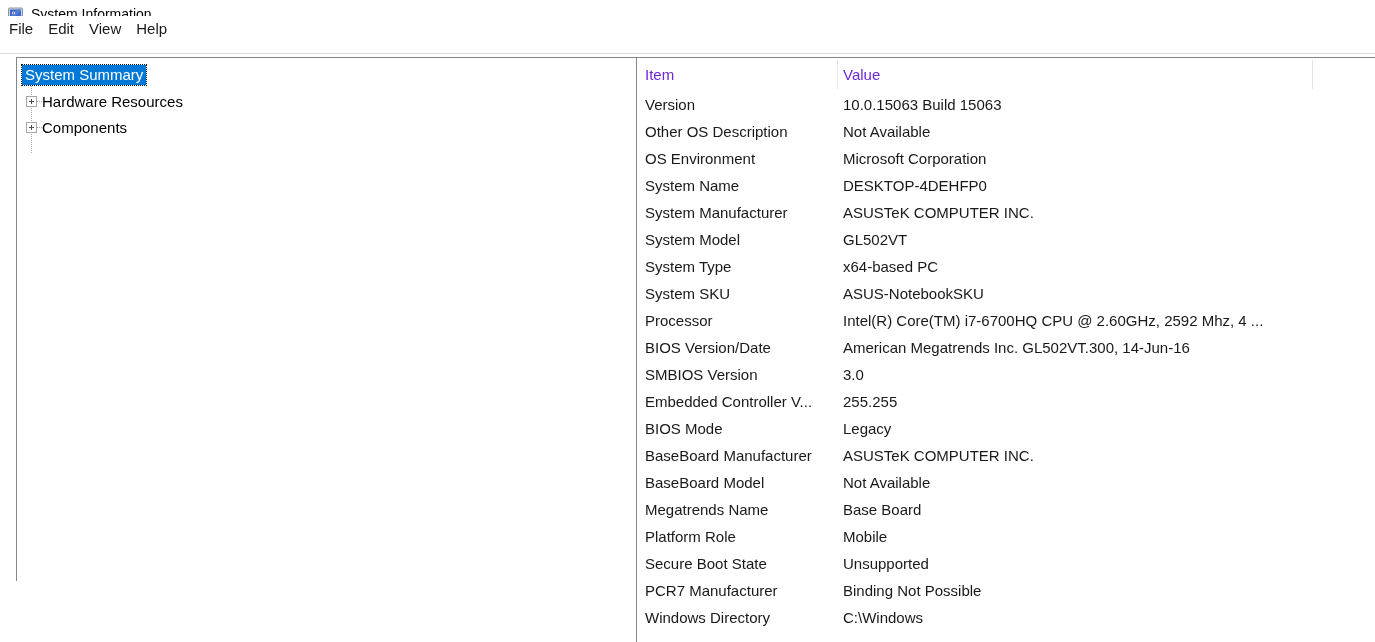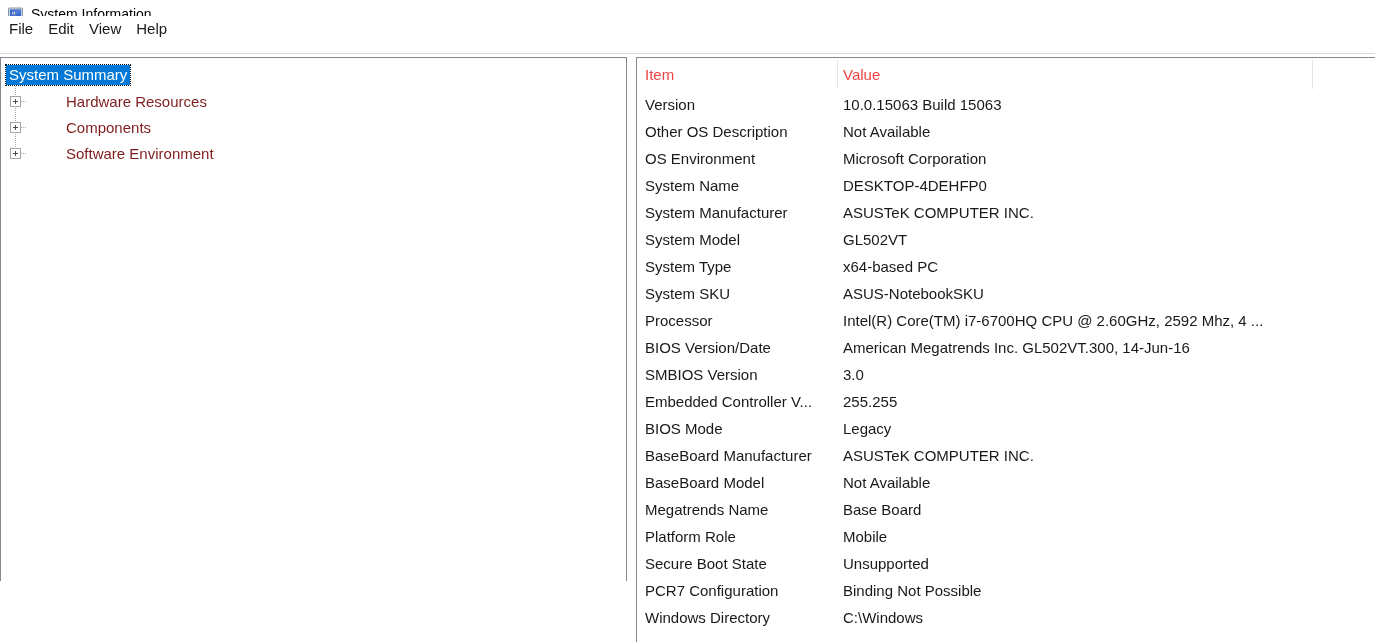--- a/index.html
+++ b/index.html
@@ -12,40 +12,40 @@
   .app-icon { width:16px; height:16px; margin-left:8px; margin-top:1px; flex:0 0 auto; }
   .title-text { margin-left:7px; font-size:14px; color:#000000; }
 
   
   .menubar { position:absolute; left:0; top:16px; width:1375px; height:25px; background:#ffffff;
              display:flex; align-items:center; padding-left:9px; }
   .menu-item { font-size:15px; color:#1a1a1a; margin-right:15px; cursor:default; }
   .menubar-separator { position:absolute; left:0; top:53px; width:1375px; height:1px; background:#d9d9d9; }
 
   
-  .tree-pane { position:absolute; left:0; top:57px; width:627px; height:524px;
+  .tree-pane { position:absolute; left:16px; top:57px; width:627px; height:524px;
                background:#ffffff; border:1px solid #828790; border-bottom:none; }
   .tree { position:relative; padding-top:4px; font-size:15px; }
   .tree-connector { position:absolute; left:14px; top:28px; height:67px; width:0;
                     border-left:1px dotted #a8a8a8; }
   .tree-row { height:26px; display:flex; align-items:center; position:relative; }
   .tree-selected-label { margin-left:5px; padding:1px 3px 2px 3px; background:#0078d7; color:#ffffff;
                          outline:1px dotted #0d1117; }
   .expand-box { width:11px; height:11px; margin-left:9px; border:1px solid #a6a6a6; background:#ffffff;
                 position:relative; flex:0 0 auto; }
   .expand-box::before { content:""; position:absolute; left:2px; top:4px; width:5px; height:1px; background:#4d4d4d; }
   .expand-box::after  { content:""; position:absolute; left:4px; top:2px; width:1px; height:5px; background:#4d4d4d; }
   .tree-stub { width:5px; border-top:1px dotted #a8a8a8; flex:0 0 auto; }
-  .tree-label { padding-left:0px; color:#7f1d1d;margin-left:40px; }
+  .tree-label { padding-left:0px; color:#000000; }
 
   
   .details-pane { position:absolute; left:636px; top:57px; width:739px; height:585px;
                   background:#ffffff; border-top:1px solid #828790; border-left:1px solid #828790; }
   .lv-header { position:relative; height:33px; }
-  .lv-header .col-label { position:absolute; top:8px; font-size:15px; color:#ef4444; }
+  .lv-header .col-label { position:absolute; top:8px; font-size:15px; color:#6d28d9; }
   .col-item-label  { left:8px; }
   .col-value-label { left:206px; }
   .col-sep { position:absolute; top:2px; width:1px; height:29px; background:#e5e5e5; }
   .sep-1 { left:200px; }
   .sep-2 { left:675px; }
   .lv-rows { position:absolute; left:0; top:33px; width:739px; height:552px; overflow:hidden; }
   .lv-row { width:676px; height:27px; display:flex; align-items:center; font-size:15px; }
   .lv-row.hl { background:#f0f0f0; }
   .cell-item { width:200px; padding-left:8px; flex:0 0 auto; white-space:nowrap; overflow:hidden; }
   .cell-value { padding-left:6px; white-space:nowrap; overflow:hidden; }
@@ -82,25 +82,20 @@
       </div>
       <div class="tree-row">
         <span class="expand-box"></span>
         <span class="tree-stub"></span>
         <span class="tree-label">Hardware Resources</span>
       </div>
       <div class="tree-row">
         <span class="expand-box"></span>
         <span class="tree-stub"></span>
         <span class="tree-label">Components</span>
-      </div>
-      <div class="tree-row">
-        <span class="expand-box"></span>
-        <span class="tree-stub"></span>
-        <span class="tree-label">Software Environment</span>
       </div>
     </div>
 </div>
 
 <div class="details-pane">
   <div class="lv-header">
     <span class="col-label col-item-label">Item</span>
     <span class="col-label col-value-label">Value</span>
     <div class="col-sep sep-1"></div>
     <div class="col-sep sep-2"></div>
@@ -172,21 +167,21 @@
       </div>
       <div class="lv-row">
         <span class="cell-item">Platform Role</span>
         <span class="cell-value">Mobile</span>
       </div>
       <div class="lv-row">
         <span class="cell-item">Secure Boot State</span>
         <span class="cell-value">Unsupported</span>
       </div>
       <div class="lv-row">
-        <span class="cell-item">PCR7 Configuration</span>
+        <span class="cell-item">PCR7 Manufacturer</span>
         <span class="cell-value">Binding Not Possible</span>
       </div>
       <div class="lv-row">
         <span class="cell-item">Windows Directory</span>
         <span class="cell-value">C:\Windows</span>
       </div>
     </div>
 </div>
 
 </body></html>

